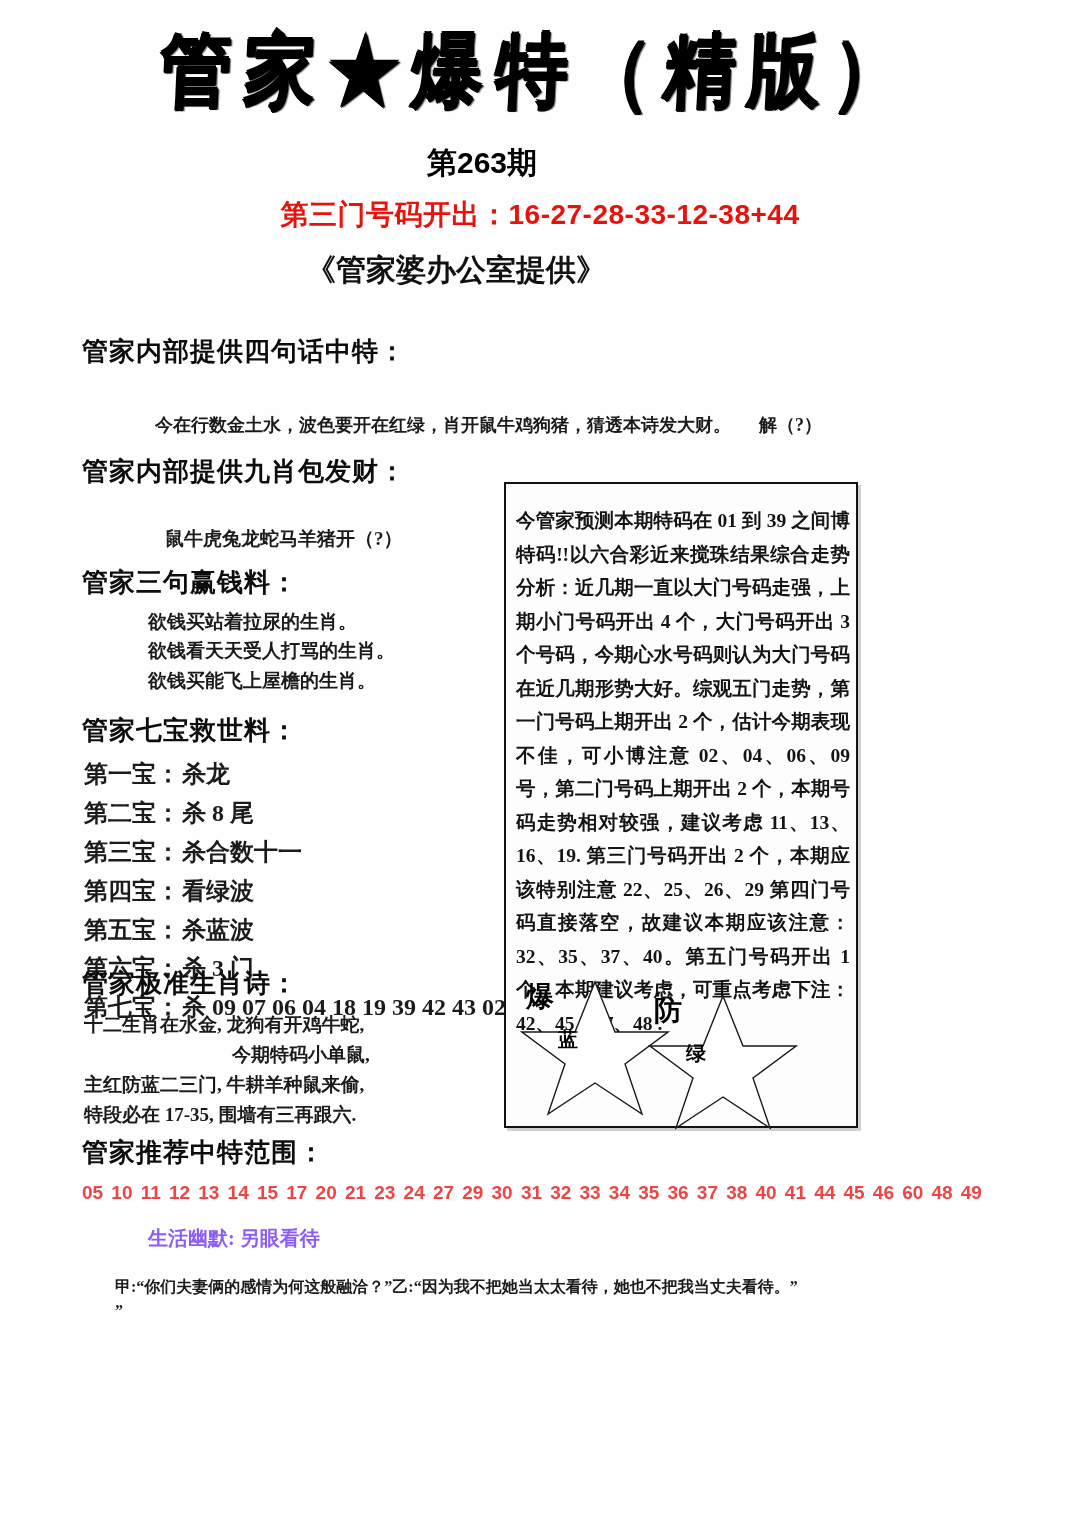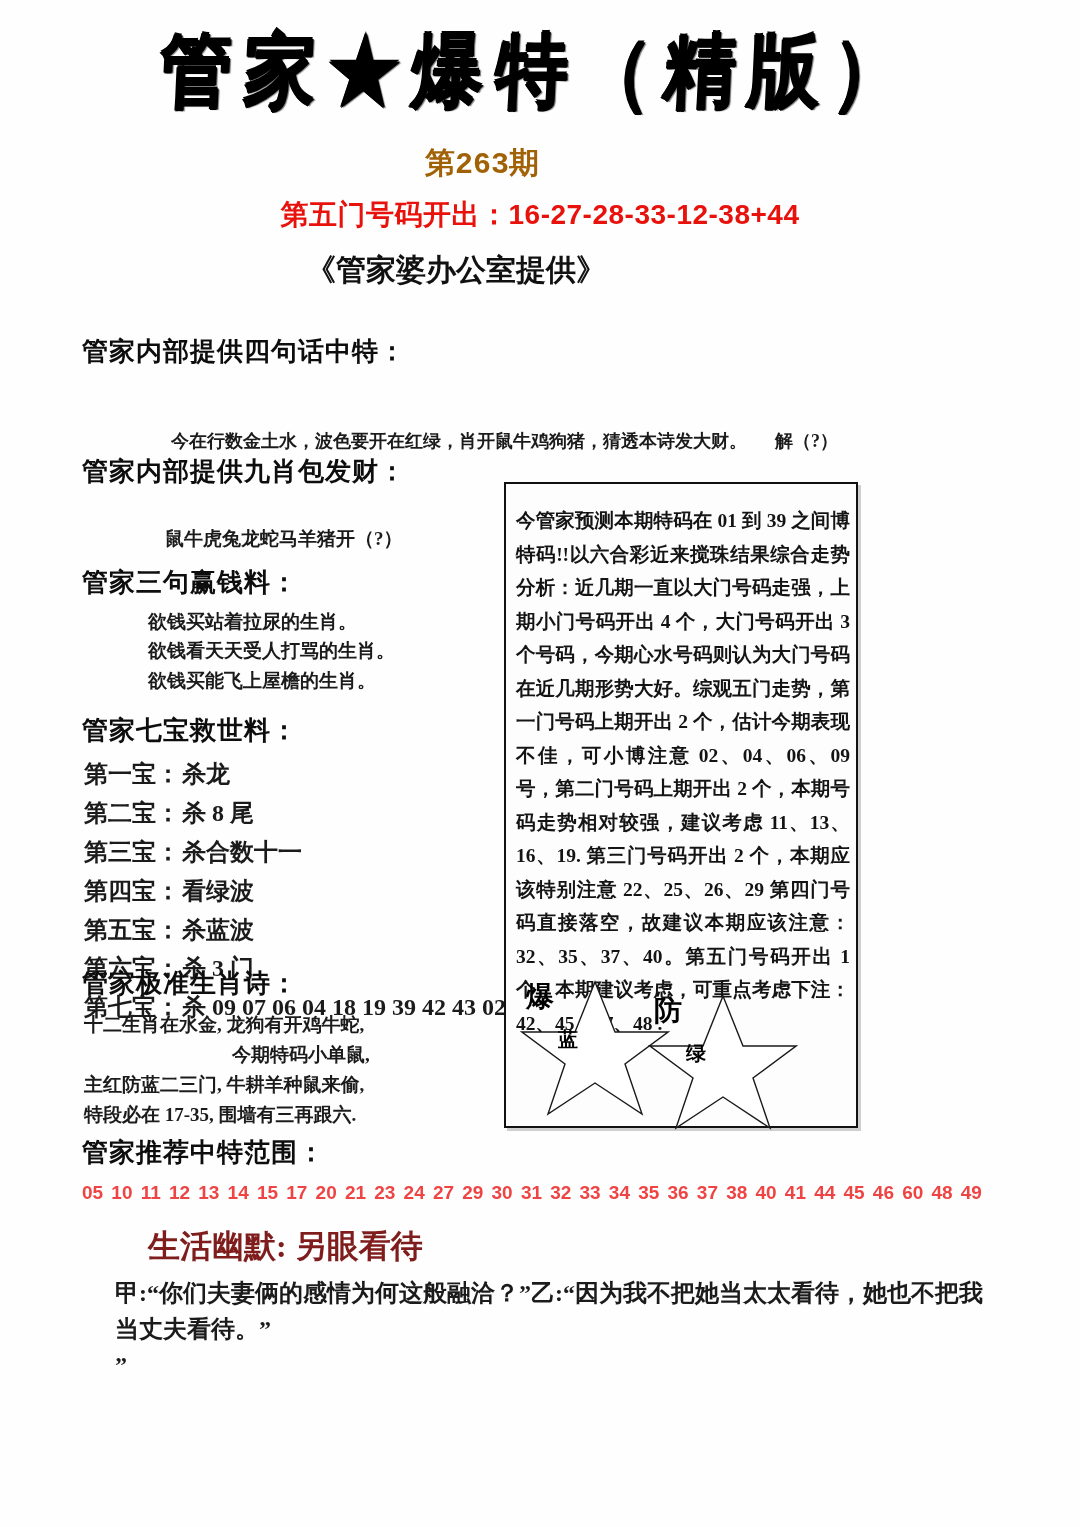--- a/index.html
+++ b/index.html
@@ -42,24 +42,24 @@
     text-shadow: 1px 0 0 #000, 0 1px 0 #000, -1px 0 0 #000, 0 -1px 0 #000,
                  2px 1px 1px rgba(0,0,0,0.55);
     white-space: nowrap;
   }
 
   .issue-line {
     position: absolute;
     top: 143px;
     width: 964px;
     text-align: center;
-    font-family: Liberation Mono, monospace;
+    font-family: Liberation Sans, sans-serif;
     font-weight: 700;
     font-size: 30px;
-    color: #a16207;
+    color: #000000;
   }
   .result-line {
     position: absolute;
     top: 196px;
     width: 1080px;
     text-align: center;
     font-family: "Liberation Sans", sans-serif;
     font-weight: 700;
     font-size: 28px;
     letter-spacing: 0.5px;
@@ -92,21 +92,21 @@
     color: #1b1b1b;
     line-height: 1.55;
     margin: 0;
   }
   .body-line-sm {
     font-family: "Liberation Serif", serif;
     font-weight: 700;
     font-size: 18px;
     color: #1b1b1b;
     line-height: 1.5;
-    margin: 16px;
+    margin: 0;
   }
 
   .blk { position: absolute; }
 
   
   #four-sentence { left: 155px; top: 412px; width: 880px; white-space: nowrap; }
   #four-sentence .sep { display: inline-block; width: 28px; }
 
   #nine-zodiac-line { left: 165px; top: 524px; }
 
@@ -147,28 +147,28 @@
     justify-content: space-between;
     letter-spacing: 0px;
   }
   #rec-numbers span { white-space: nowrap; }
 
   
   #humor-title {
     left: 148px; top: 1225px;
     font-family: "Liberation Serif", serif;
     font-weight: 700;
-    font-size: 32px;
-    color: #7f1d1d;
+    font-size: 20px;
+    color: #8b5cf6;
   }
   #humor-body {
     left: 115px; top: 1275px; width: 890px;
     font-family: "Liberation Serif", serif;
     font-weight: 700;
-    font-size: 24px;
+    font-size: 16px;
     line-height: 1.5;
     color: #1b1b1b;
   }
 
   
   .pred-box {
     position: absolute;
     left: 504px;
     top: 482px;
     width: 354px;
@@ -224,21 +224,21 @@
 
 <div class="page">
 
   <div class="masthead">
     <div class="masthead-title">管家★爆特（精版）</div>
   </div>
 
   <div class="issue-line">第263期</div>
 
   <div class="result-line">
-    <span class="result-label">第五门号码开出：</span><span class="result-nums">16-27-28-33-12-38+44</span>
+    <span class="result-label">第三门号码开出：</span><span class="result-nums">16-27-28-33-12-38+44</span>
   </div>
 
   <div class="provider-line">《管家婆办公室提供》</div>
 
   <div class="blk heading" style="left:82px; top:334px;">管家内部提供四句话中特：</div>
 
   <div class="blk body-line-sm" id="four-sentence">
     <span>今在行数金土水，波色要开在红绿，肖开鼠牛鸡狗猪，猜透本诗发大财。</span><span class="sep"></span><span>解（?）</span>
   </div>
 

